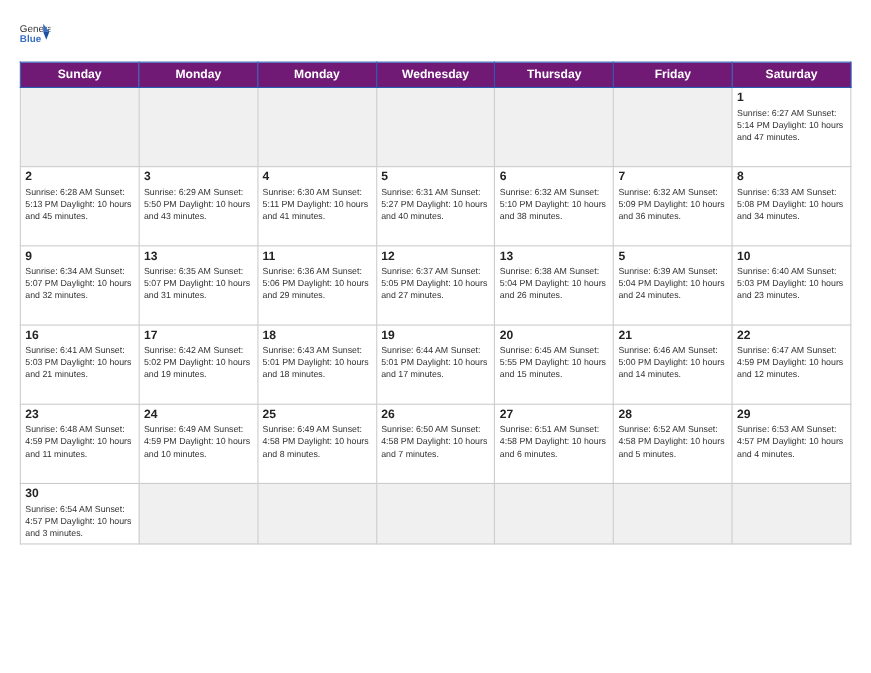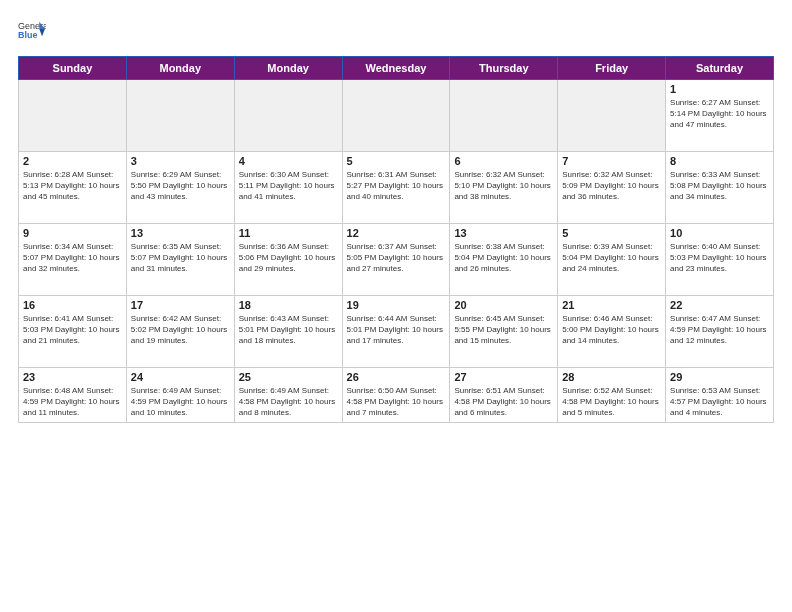--- a/index.html
+++ b/index.html
@@ -301,15 +301,29 @@
 Sunset: 4:58 PM
 Daylight: 10 hours and 5 minutes.</div>
           </td>
           <td>
             <div class="day-number">29</div>
             <div class="day-info">Sunrise: 6:53 AM
 Sunset: 4:57 PM
 Daylight: 10 hours and 4 minutes.</div>
           </td>
         </tr>
+        <tr>
+          <td>
+            <div class="day-number">30</div>
+            <div class="day-info">Sunrise: 6:54 AM
+Sunset: 4:57 PM
+Daylight: 10 hours and 3 minutes.</div>
+          </td>
+          <td class="empty"></td>
+          <td class="empty"></td>
+          <td class="empty"></td>
+          <td class="empty"></td>
+          <td class="empty"></td>
+          <td class="empty"></td>
+        </tr>
       </tbody>
   </table>
 </div>
 
 </body></html>

